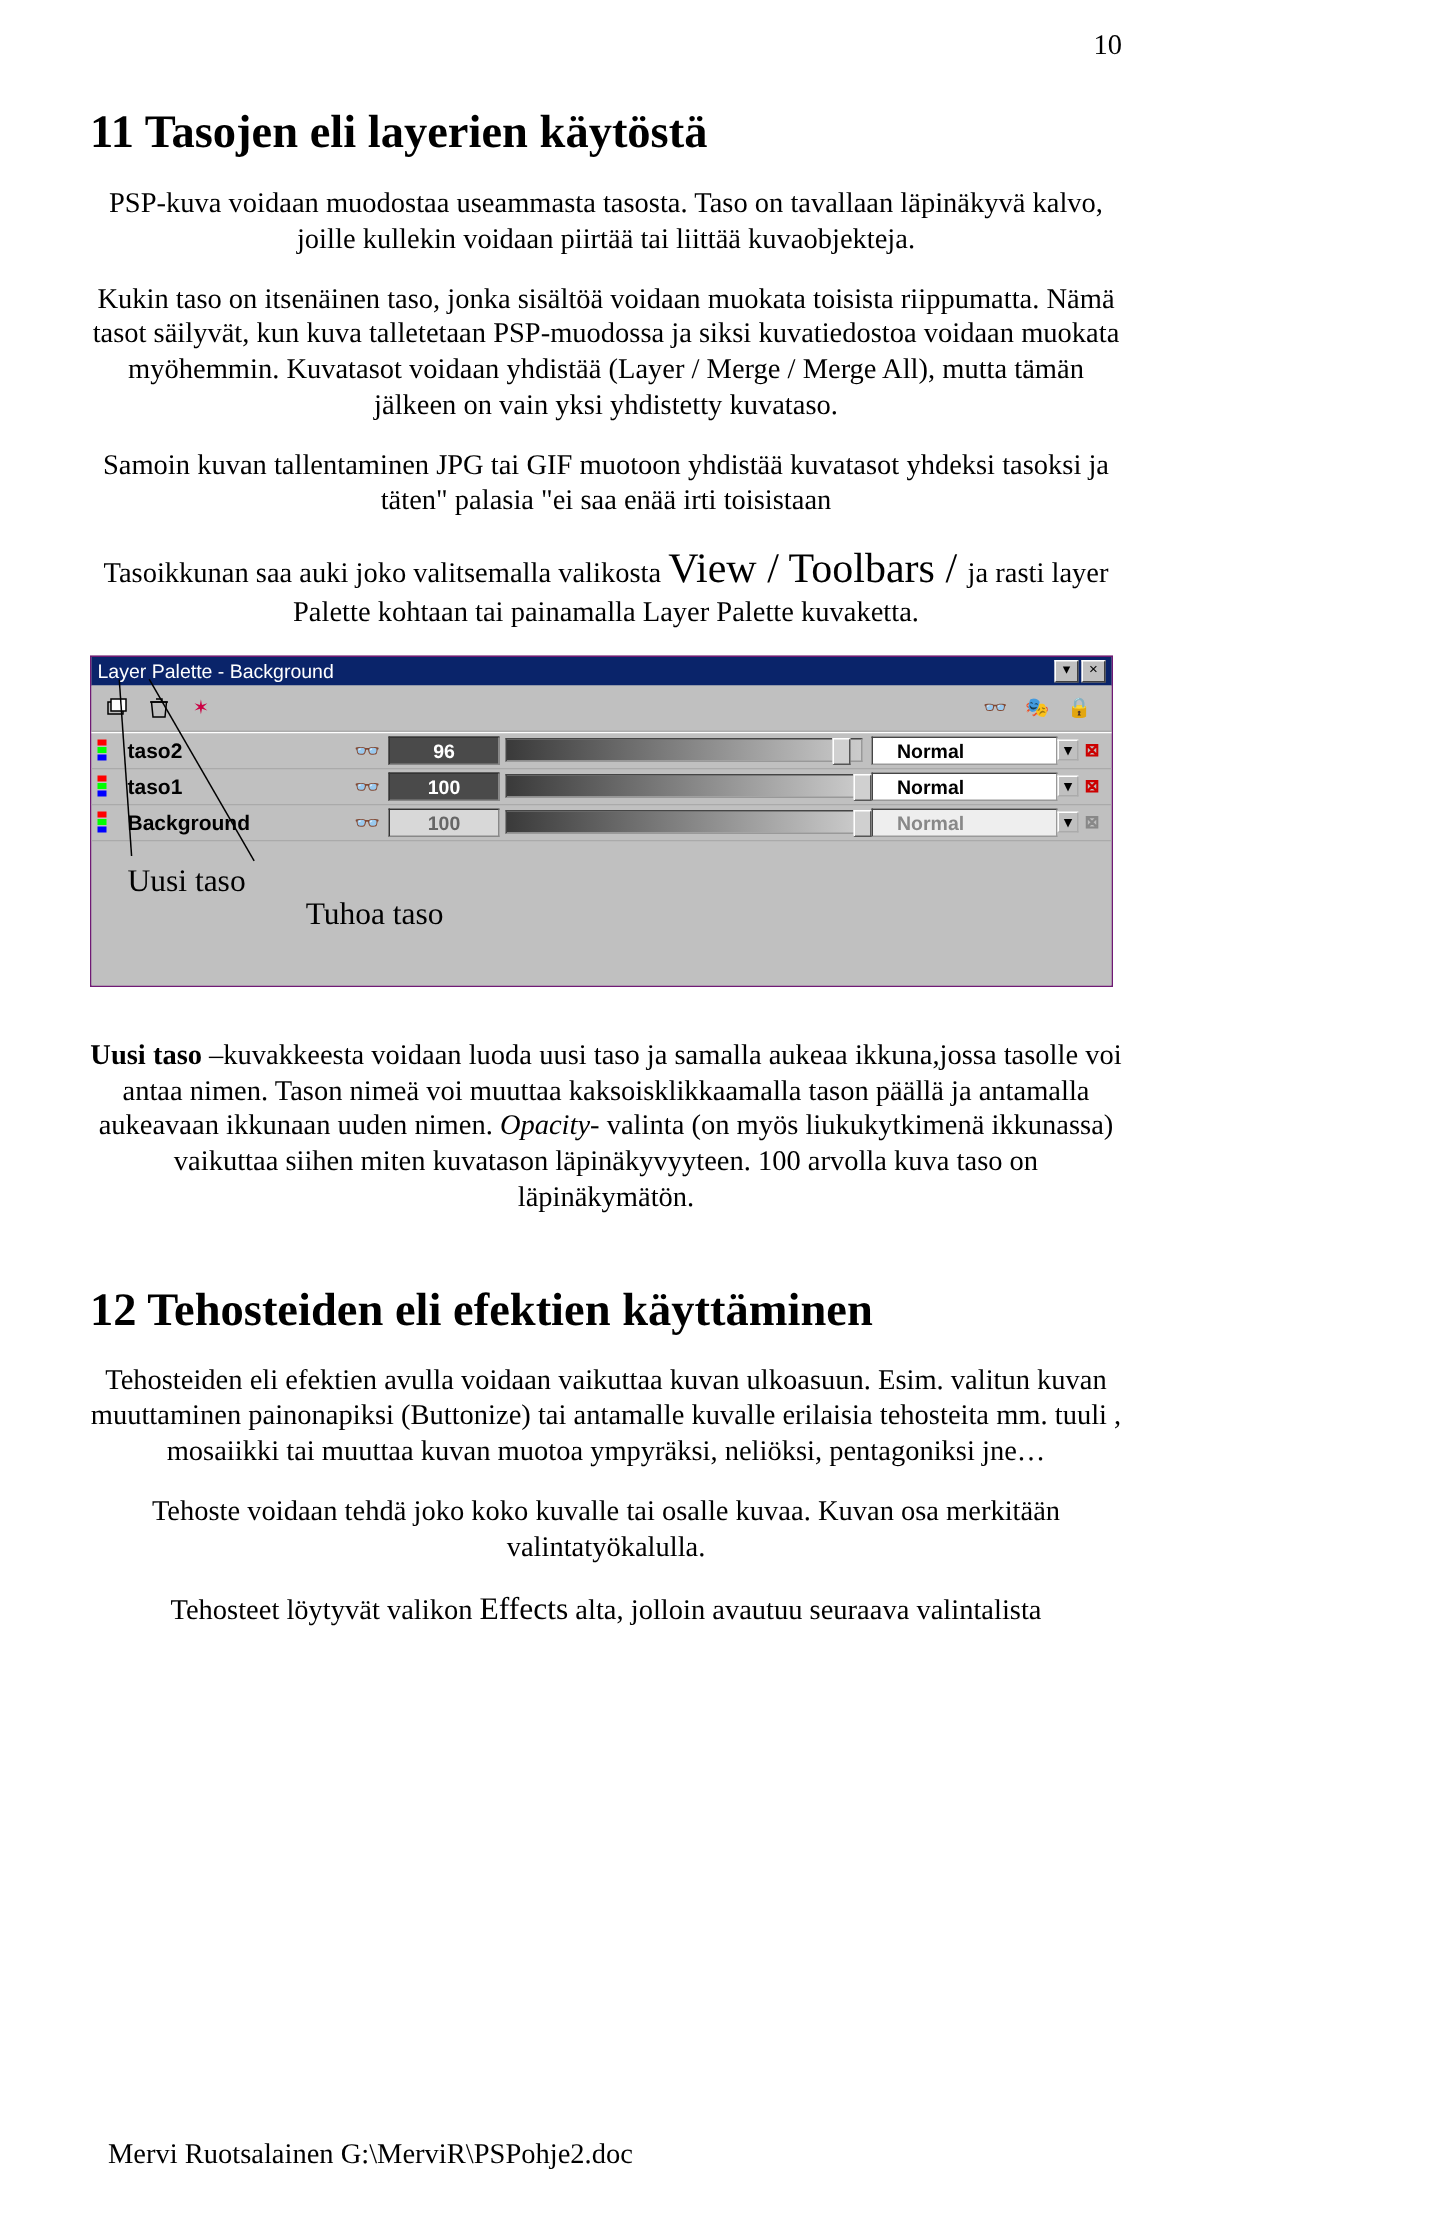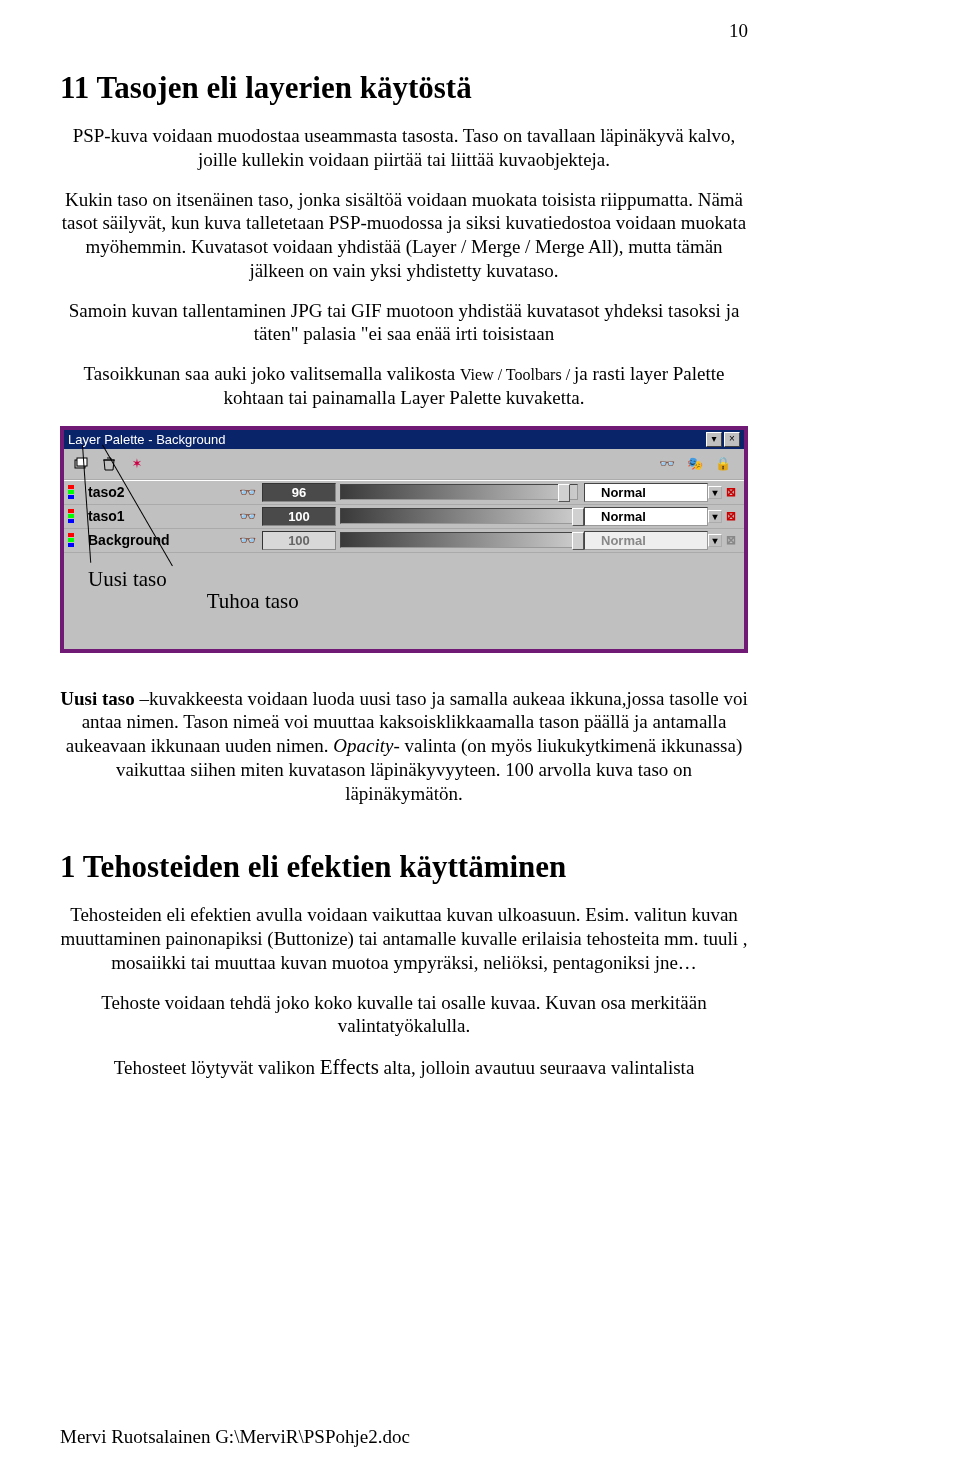--- a/index.html
+++ b/index.html
@@ -36,21 +36,21 @@
   }
   .italic { font-style: italic; }
   .bold { font-weight: bold; }
   .smallgap { margin-bottom: 4px; font-family: Liberation Serif, serif; }
 
   
   .palette-wrap {
     margin: 4px 0 34px 0;
     width: 680px;
     background: #c0c0c0;
-    border: 4px solid #701a75;
+    border: 1px solid #701a75;
     font-family: Arial, Helvetica, sans-serif;
   }
   .palette-titlebar {
     background: linear-gradient(#0a246a,#0a246a);
     color: #fff;
     font-size: 13px;
     padding: 2px 4px;
     display: flex;
     align-items: center;
   }
@@ -141,21 +141,21 @@
   .annot-line {
     position:absolute;
     border-left:1px solid #000;
     transform-origin: top left;
   }
 
   .footer {
     font-size: 19px;
     position: absolute;
     bottom: 35px;
-    left: 60px;
+    left: 72px;
   }
 </style>
 </head>
 <body>
 
 <div class="page">
   <div class="page-number">10</div>
 
   <h1 class="section">11 Tasojen eli layerien  käytöstä</h1>
 
@@ -163,21 +163,21 @@
     <span>PSP-kuva voidaan muodostaa useammasta tasosta. Taso on tavallaan läpinäkyvä kalvo, joille kullekin voidaan piirtää tai liittää kuvaobjekteja.</span>
   </p>
   <p class="body">
     <span>Kukin taso on itsenäinen taso, jonka sisältöä voidaan muokata toisista riippumatta. Nämä tasot säilyvät, kun kuva talletetaan PSP-muodossa ja siksi kuvatiedostoa voidaan muokata myöhemmin. Kuvatasot voidaan yhdistää (Layer / Merge / Merge All), mutta tämän jälkeen on vain yksi yhdistetty kuvataso.</span>
   </p>
 
   <p class="body smallgap">
     <span>Samoin kuvan tallentaminen JPG tai GIF muotoon yhdistää kuvatasot yhdeksi tasoksi ja täten" palasia "ei saa enää irti toisistaan</span>
   </p>
   <p class="body">
-    <span>Tasoikkunan saa auki joko valitsemalla valikosta </span><span style="font-size:16px;">View / Toolbars / </span><span> ja rasti layer Palette kohtaan tai painamalla Layer Palette kuvaketta.</span>
+    <span>Tasoikkunan saa auki joko valitsemalla valikosta </span><span style="font-size:28px;">View / Toolbars / </span><span> ja rasti layer Palette kohtaan tai painamalla Layer Palette kuvaketta.</span>
   </p>
 
   <div class="palette-wrap">
     <div class="palette-titlebar">
       <span>Layer Palette - Background</span>
       <span class="spacer"></span>
       <span class="btn">▾</span>
       <span class="btn">×</span>
     </div>
     <div class="palette-toolbar">
@@ -263,21 +263,21 @@
       <span class="annot-a">Uusi taso</span>
       <span class="annot-b">Tuhoa taso</span>
     </div>
   </div>
 
   <p class="body">
     <span class="bold">Uusi taso</span><span> –kuvakkeesta voidaan luoda uusi taso ja samalla aukeaa ikkuna,jossa tasolle voi antaa nimen.  Tason nimeä voi muuttaa kaksoisklikkaamalla tason päällä ja antamalla aukeavaan ikkunaan uuden nimen. </span><span class="italic">Opacity</span><span>- valinta (on myös liukukytkimenä ikkunassa) vaikuttaa siihen miten kuvatason läpinäkyvyyteen. 100 arvolla  kuva taso on läpinäkymätön.</span>
   </p>
 
 
-  <h1 class="section" style="margin-top:44px;">1 Tehosteiden eli efektien käyttäminen</h1>
+  <h1 class="section" style="margin-top:44px;">12 Tehosteiden eli efektien käyttäminen</h1>
 
   <p class="body">Tehosteiden eli efektien avulla voidaan vaikuttaa kuvan ulkoasuun. Esim. valitun kuvan muuttaminen painonapiksi (Buttonize) tai antamalle kuvalle erilaisia tehosteita mm. tuuli , mosaiikki tai muuttaa kuvan muotoa ympyräksi, neliöksi, pentagoniksi jne…</p>
 
   <p class="body">Tehoste voidaan tehdä joko koko kuvalle tai  osalle kuvaa. Kuvan osa merkitään valintatyökalulla.</p>
 
   <p class="body">
     <span>Tehosteet löytyvät valikon </span><span style="font-size:21px;">Effects</span><span> alta, jolloin avautuu seuraava valintalista</span>
   </p>
 
   <div class="footer">Mervi Ruotsalainen     G:\MerviR\PSPohje2.doc</div>

